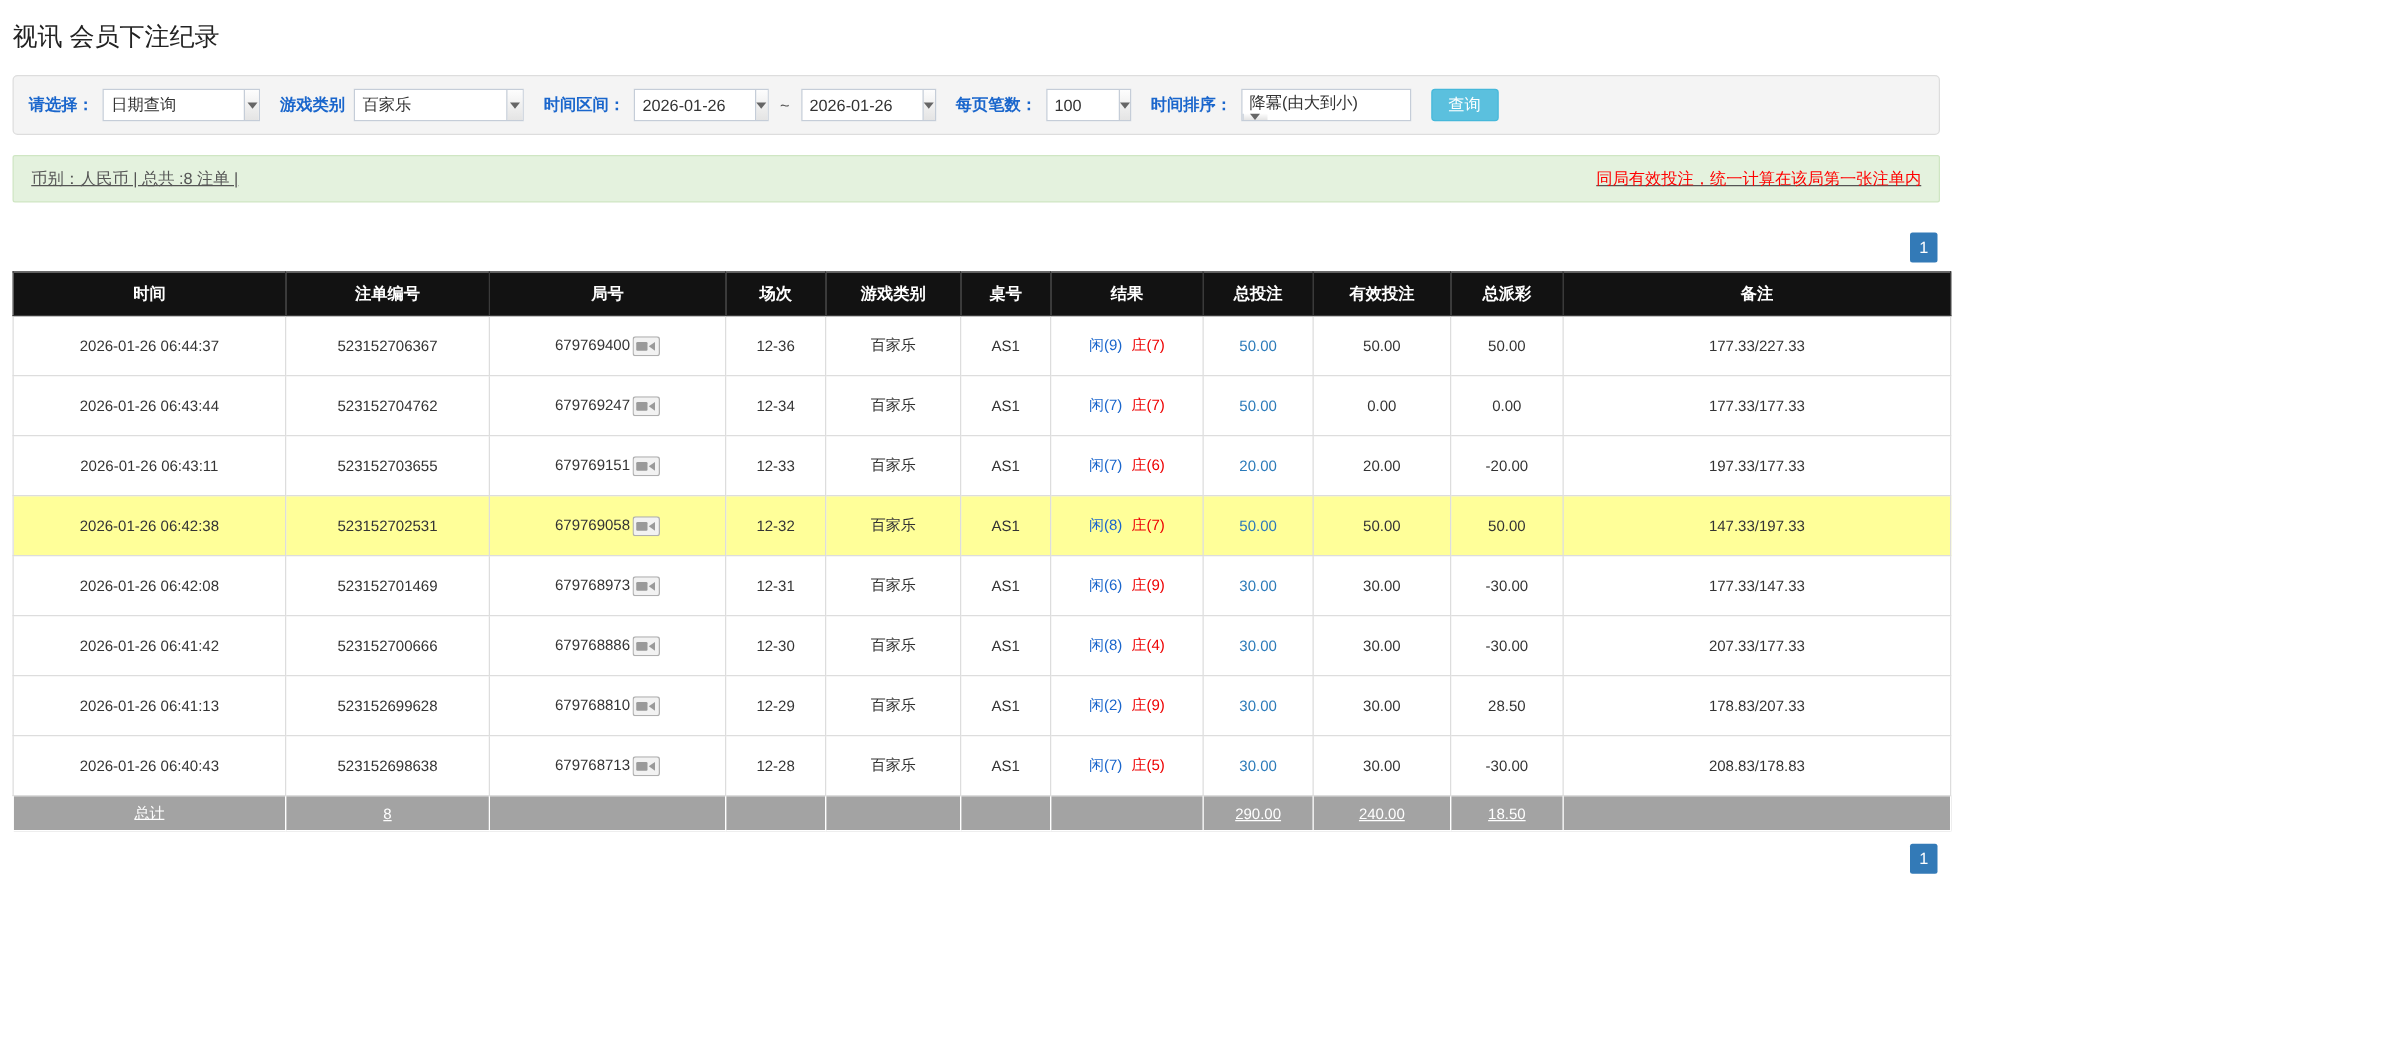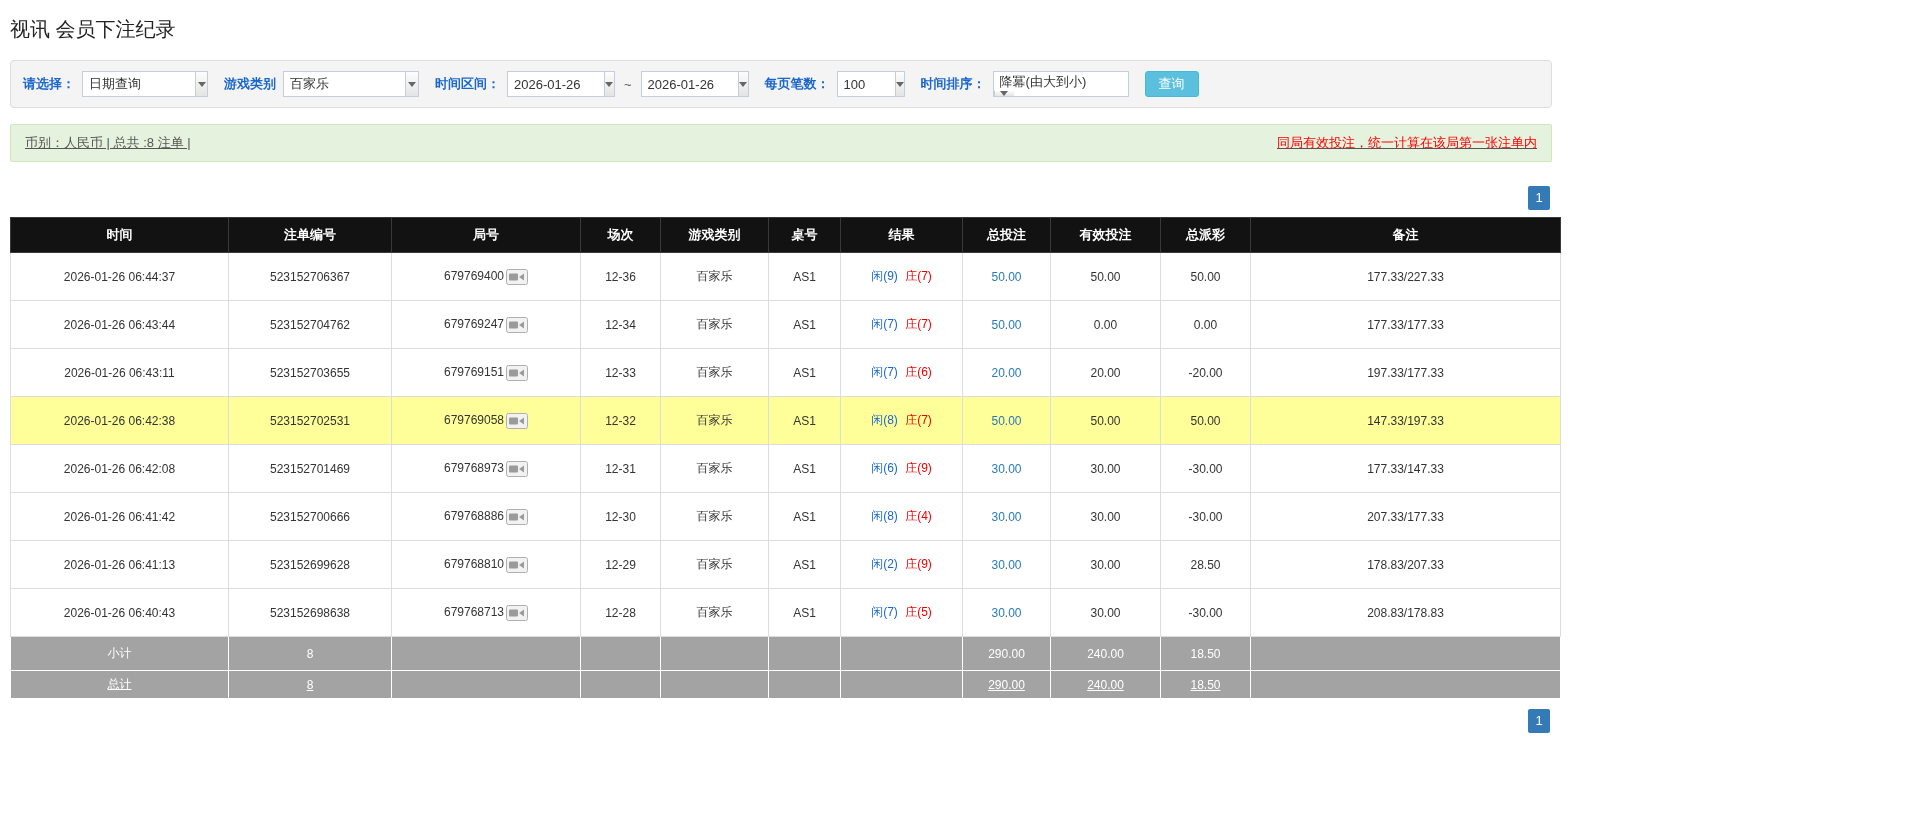--- a/index.html
+++ b/index.html
@@ -492,33 +492,20 @@
     </td>
     <td>
       <a class="bet-link">30.00</a>
     </td>
     <td>30.00</td>
     <td class="neg">-30.00</td>
     <td>208.83/178.83</td>
   </tr>
 </tbody>
     <tfoot>
-      <tr>
-        <td>小计</td>
-        <td>8</td>
-        <td></td>
-        <td></td>
-        <td></td>
-        <td></td>
-        <td></td>
-        <td>290.00</td>
-        <td>240.00</td>
-        <td>18.50</td>
-        <td></td>
-      </tr>
       <tr class="total-row">
         <td>总计</td>
         <td>8</td>
         <td></td>
         <td></td>
         <td></td>
         <td></td>
         <td></td>
         <td>290.00</td>
         <td>240.00</td>

